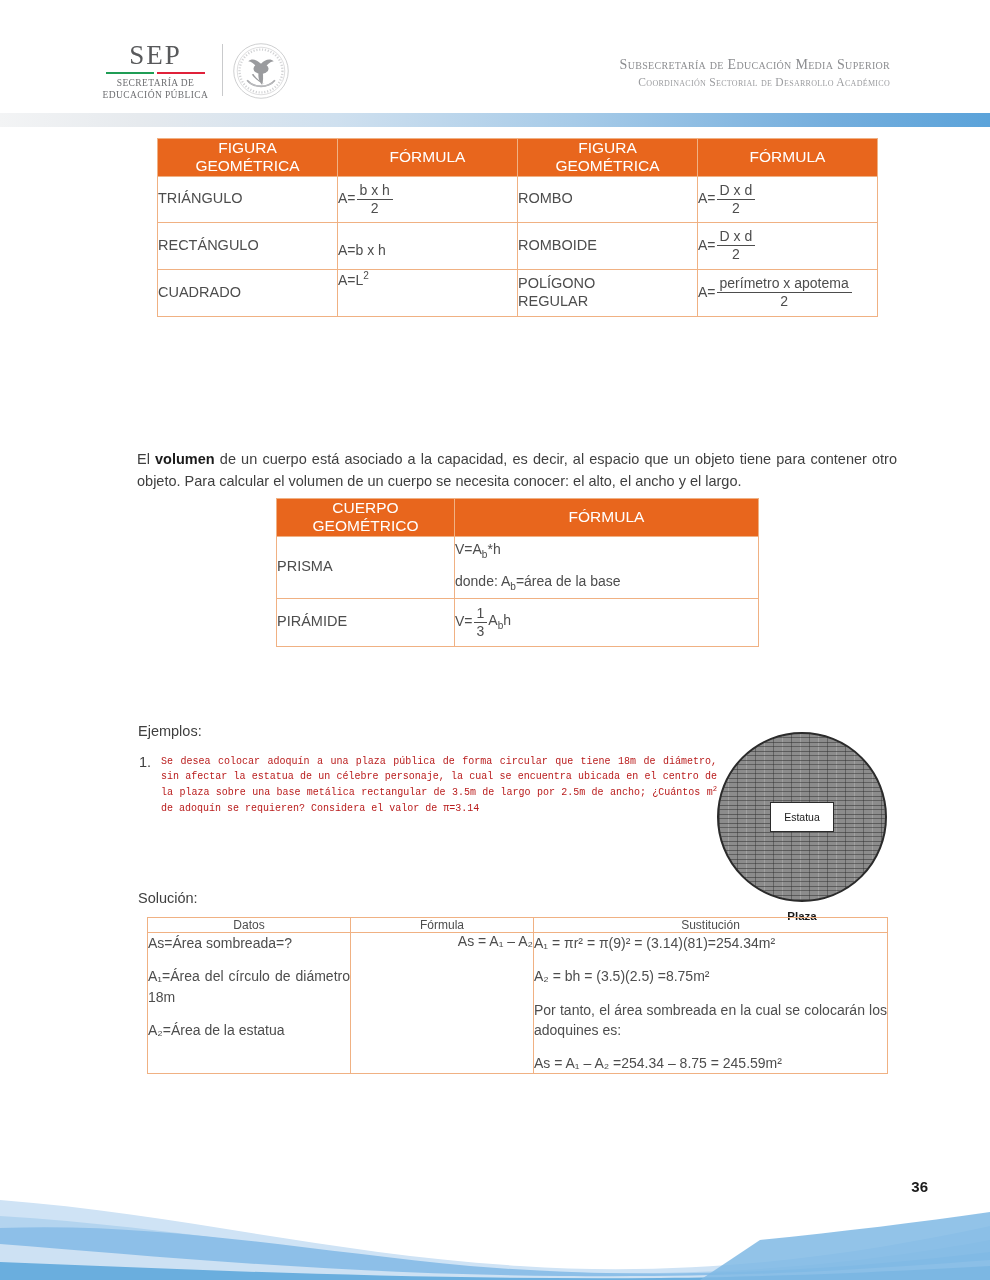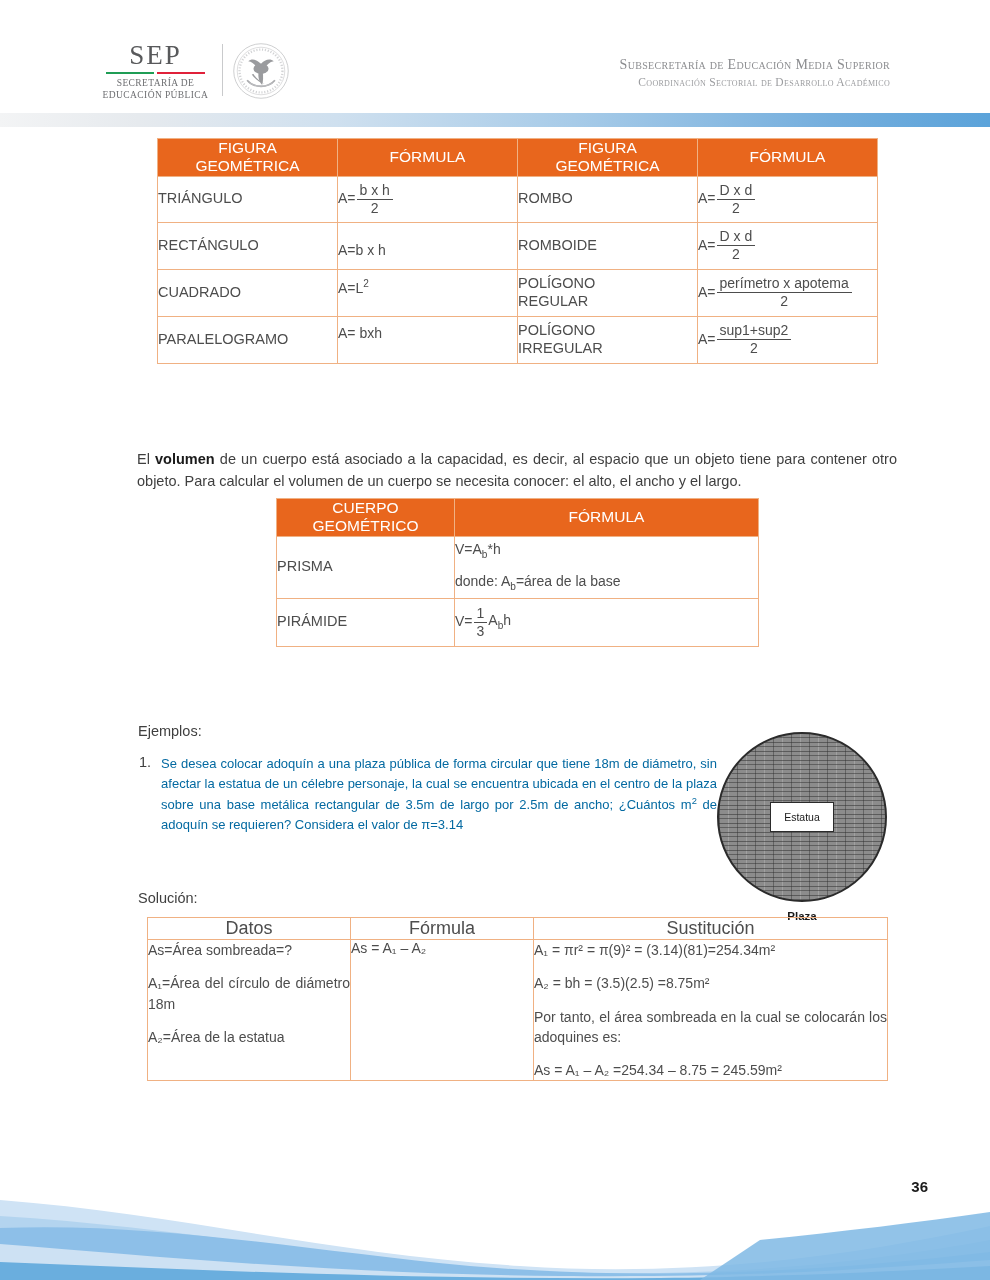--- a/index.html
+++ b/index.html
@@ -197,24 +197,25 @@
   #ejemplo-item {
     position: absolute;
     left: 139px;
     top: 754px;
     width: 578px;
     display: flex;
     gap: 10px;
   }
   #ejemplo-item .num { font-size: 14.5px; color: #3f3f3f; }
   #ejemplo-item .txt {
-    font-size: 13px;
+    font-size: 10px;
     line-height: 1.52;
-    color: #0369a1;
+    color: #b91c1c;
     text-align: justify;
+    font-family: Liberation Mono, monospace;
   }
 
   
   #plaza-figure {
     position: absolute;
     left: 716px;
     top: 732px;
     width: 172px;
     text-align: center;
   }
@@ -277,36 +278,36 @@
     left: 147px;
     top: 917px;
     width: 740px;
   }
   #solucion-table td {
     border: 1px solid #f0b183;
     vertical-align: top;
   }
   .sol-head {
     text-align: center;
-    font-size: 18px;
+    font-size: 12px;
     color: #4d4d4d;
     padding: 9px 0 10px 0;
     vertical-align: middle !important;
   }
   .sol-cell {
     font-size: 14px;
     color: #4d4d4d;
     line-height: 1.45;
     padding: 14px 12px 14px 12px;
   }
   .sol-cell p { margin: 0 0 13px 0; }
   .sol-cell p:last-child { margin-bottom: 0; }
   .sol-cell.justify p { text-align: justify; }
   .sol-formula {
-    text-align: left;
+    text-align: right;
     font-size: 14px;
     color: #4d4d4d;
     padding: 14px 6px;
   }
 
   
   #page-number {
     position: absolute;
     right: 62px;
     top: 1178px;
@@ -404,43 +405,32 @@
       <td class="cell-name">RECTÁNGULO</td>
       <td class="cell-formula" style="vertical-align:top;padding-top:19px">A=b x h</td>
       <td class="cell-name">ROMBOIDE</td>
       <td class="cell-formula">
         <span class="eqbase">A=</span><span class="frac"><span class="num">D x d</span><span class="den">2</span></span>
       </td>
     </tr>
 
     <tr style="height:47px">
       <td class="cell-name">CUADRADO</td>
-      <td class="cell-formula" style="vertical-align:top;padding-top:8px">
+      <td class="cell-formula" style="vertical-align:top;">
         <span>A=L</span><sup>2</sup>
       </td>
       <td class="cell-name">
         <div>POLÍGONO</div>
         <div>REGULAR</div>
       </td>
       <td class="cell-formula">
         <span class="eqbase">A=</span><span class="frac"><span class="num">perímetro x apotema</span><span class="den">2</span></span>
       </td>
     </tr>
 
-    <tr style="height:47px">
-      <td class="cell-name">PARALELOGRAMO</td>
-      <td class="cell-formula" style="vertical-align:top;padding-top:8px">A= bxh</td>
-      <td class="cell-name">
-        <div>POLÍGONO</div>
-        <div>IRREGULAR</div>
-      </td>
-      <td class="cell-formula">
-        <span class="eqbase">A=</span><span class="frac"><span class="num">sup1+sup2</span><span class="den">2</span></span>
-      </td>
-    </tr>
 
   </tbody>
 </table>
 
 <div class="body-par" id="volumen-par">
   <span>El </span><b>volumen</b><span> de un cuerpo está asociado a la capacidad, es decir, al espacio que un objeto tiene para contener otro objeto. Para calcular el volumen de un cuerpo se necesita conocer: el alto, el ancho y el largo.</span>
 </div>
 
 <table class="tbl" id="volumes-table">
   <colgroup>

